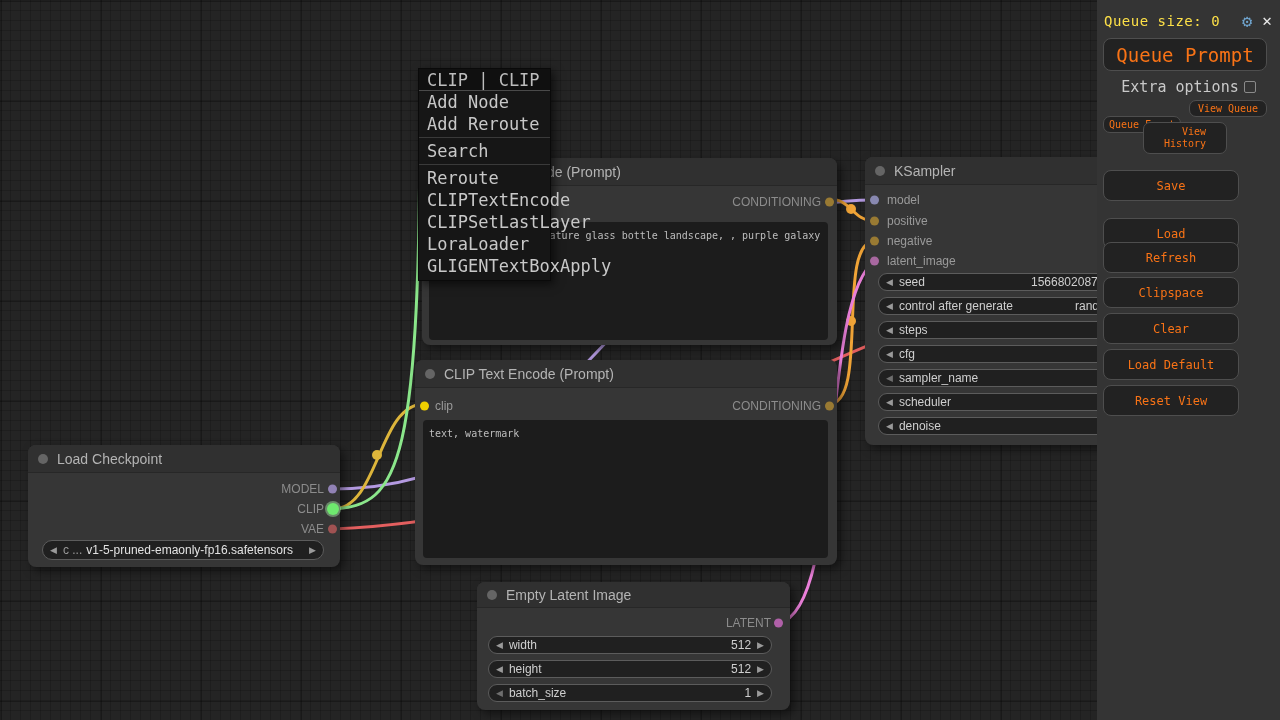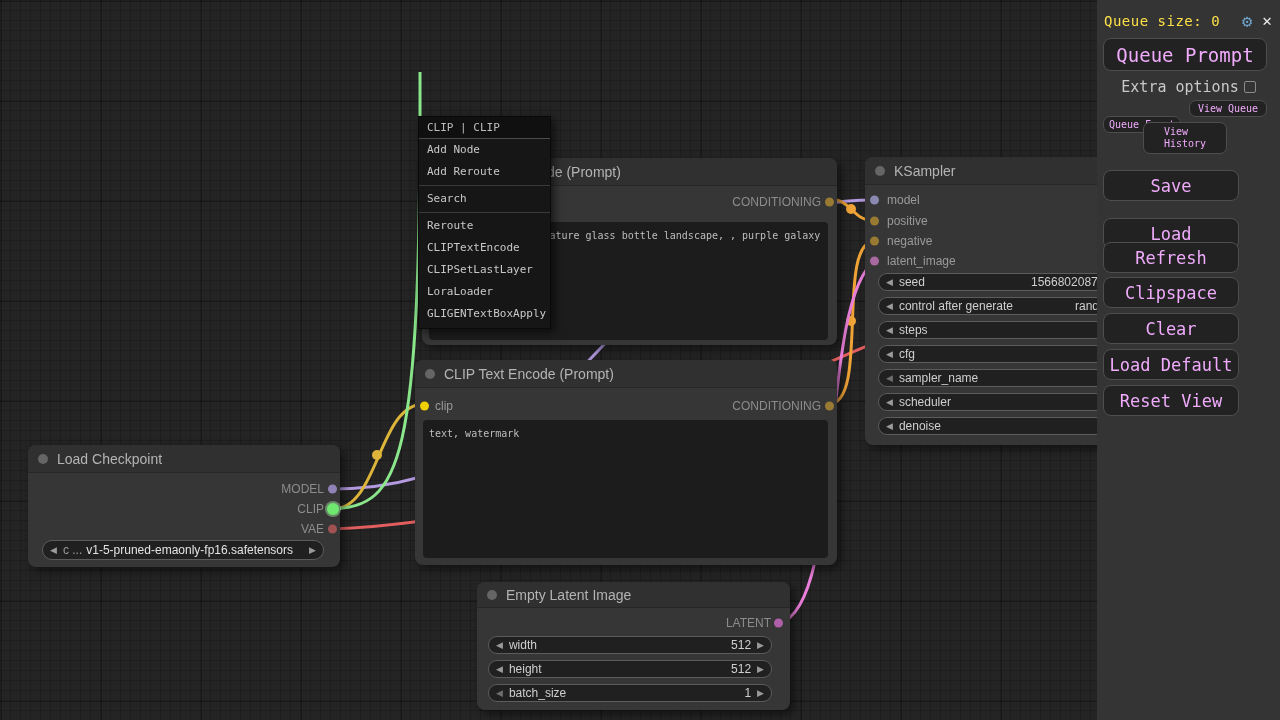--- a/index.html
+++ b/index.html
@@ -58,54 +58,53 @@
     position:absolute; background:#1c1c1c; border-radius:4px;
     font-family:"DejaVu Sans Mono", monospace; font-size:10px; color:#bdbdbd;
     padding:6px 6px; line-height:1.55; overflow:hidden;
     word-break:break-word; white-space:pre-wrap;
   }
 
   
   #ctx-menu{
     position:absolute; left:418px; top:68px; width:133px; z-index:10;
     background:#161616; border:1px solid #0a0a0a;
-    font-family:"DejaVu Sans Mono", monospace; font-size:11px; color:#c8c8c8;
+    font-family:"DejaVu Sans Mono", monospace; font-size:17px; color:#c8c8c8;
     box-shadow:3px 3px 9px rgba(0,0,0,0.6);
     padding-bottom:3px;
-    margin-top:48px;
   }
   .menu-header{ height:22px; line-height:22px; padding-left:8px; background:#101010; color:#bdbdbd;
     border-bottom:1px solid #4a4a4a; }
   .menu-item{ height:22px; line-height:22px; padding-left:8px; }
   .menu-sep{ border-top:1px solid #3a3a3a; margin:2px 0; }
 
   
   #sidebar{
     position:absolute; right:0; top:0; width:183px; height:720px; z-index:20;
     background:#343434;
     font-family:"DejaVu Sans Mono", monospace; color:#d6d6d6;
   }
   .qs-row{ position:absolute; left:7px; top:10px; right:8px; height:22px; display:flex; align-items:center; }
   .qs-text{ font-size:14px; color:#fde047; letter-spacing:0.5px; }
   .gear{ margin-left:auto; font-size:17px; color:#6fa3cc; line-height:1; }
   .close-x{ margin-left:10px; font-size:16px; color:#e8e8e8; font-weight:bold; line-height:1; }
   .sbtn{
     position:absolute; background:#222222; border:1px solid #4e4e4e; border-radius:8px;
-    color:#f0abfc; display:flex; align-items:center; justify-content:center;
-    text-align:left;
+    color:#f97316; display:flex; align-items:center; justify-content:center;
+    text-align:right;
   }
   #queue-prompt{ left:6px; top:38px; width:164px; height:33px; font-size:19px; }
   .extra-row{ position:absolute; left:0; top:79px; width:183px; height:16px;
     display:flex; align-items:center; justify-content:center; }
   .extra-label{ font-size:15px; color:#c9c9c9; }
   .checkbox{ width:12px; height:12px; border:1px solid #8a8a8a; border-radius:2px; margin-left:5px; background:transparent; }
   #queue-front{ left:6px; top:116px; width:78px; height:17px; font-size:10px; border-radius:7px; }
   #view-queue{ left:92px; top:100px; width:78px; height:17px; font-size:10px; border-radius:7px; }
   #view-history{ left:46px; top:122px; width:84px; height:32px; font-size:10px; border-radius:7px; line-height:1.25; }
-  .bigbtn{ left:6px; width:136px; height:31px; font-size:17px; }
+  .bigbtn{ left:6px; width:136px; height:31px; font-size:12px; }
 </style>
 </head>
 <body>
 
 <div id="canvas"></div>
 
 <svg id="wires" width="1280" height="720">
 
   <path d="M333,489 C603,489 605,200 875,200" stroke="#b49ae1" stroke-width="3" fill="none"></path>
 

